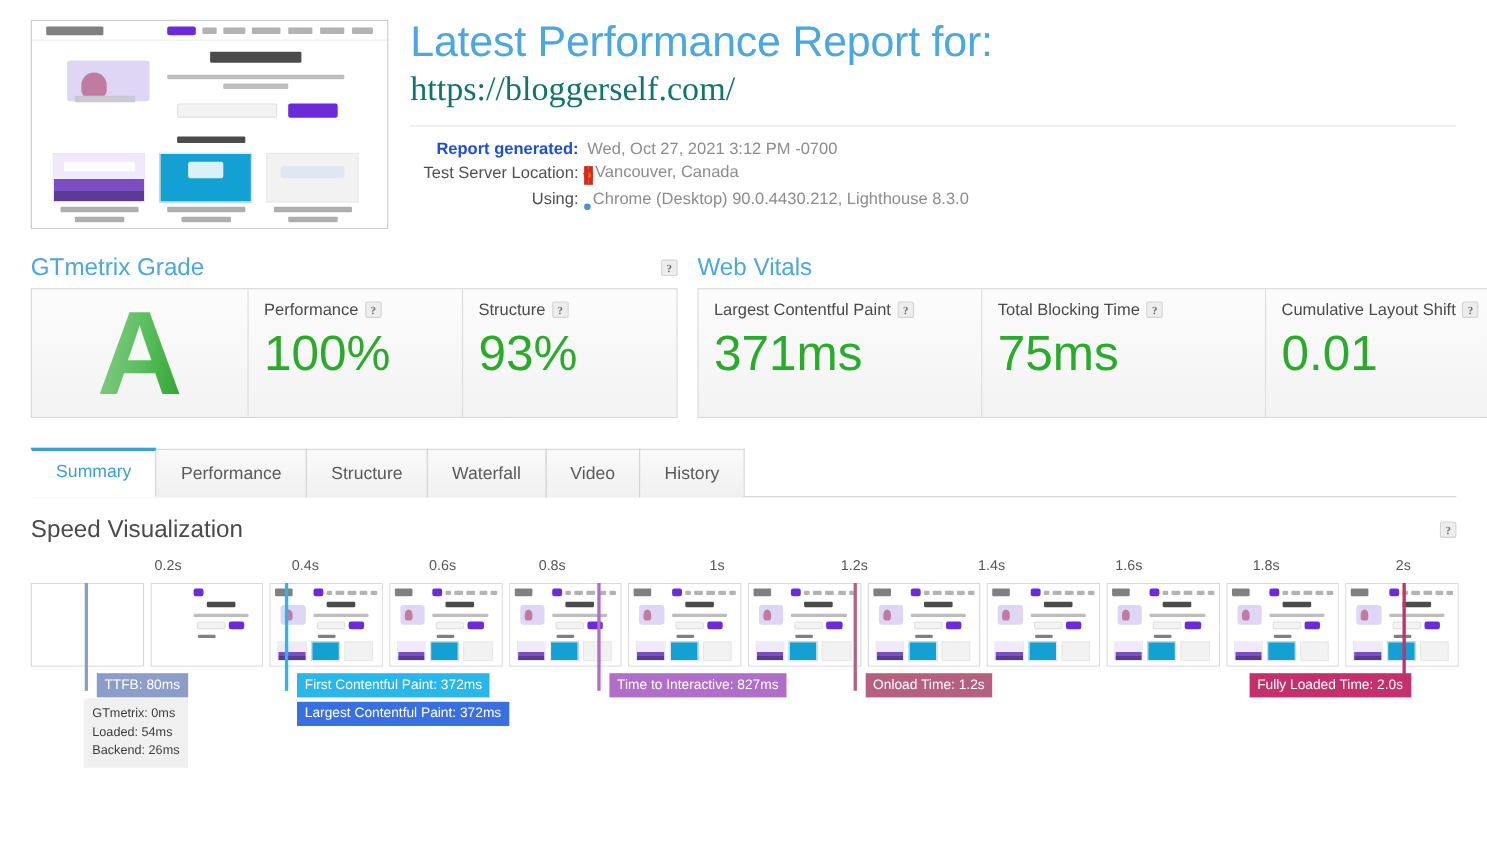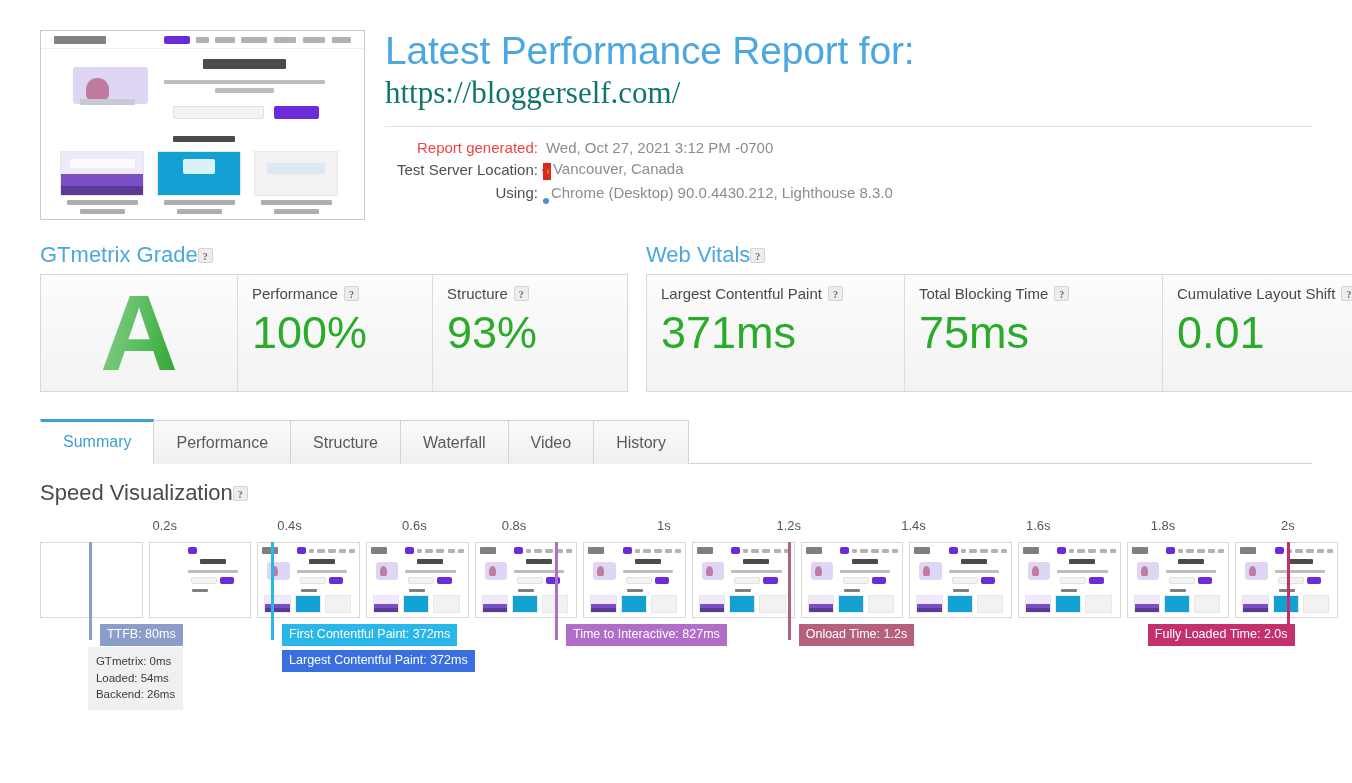--- a/index.html
+++ b/index.html
@@ -13,21 +13,21 @@
     font-family: "Liberation Sans", sans-serif;
     color: #444;
     overflow: hidden;
     position: relative;
   }
   .page {
     position: relative;
     width: 1352px;
     height: 783px;
     box-sizing: border-box;
-    padding: 16px;
+    padding: 4px;
   }
 
   
   .header {
     display: flex;
     align-items: flex-start;
     padding: 14px 24px 0 24px;
   }
   .site-thumb {
     width: 325px;
@@ -72,21 +72,21 @@
   .meta-table td {
     padding: 2px 0;
     vertical-align: middle;
     white-space: nowrap;
   }
   .meta-label {
     text-align: right;
     color: #4f4f4f;
     padding-right: 8px !important;
   }
-  .meta-label.bold { font-weight: normal; color: #ef4444; }
+  .meta-label.bold { font-weight: bold; color: #1d4ed8; }
   .meta-value { color: #8c8c8c; }
   .inline-ico {
     display: inline-block;
     vertical-align: -3px;
     margin-right: 5px;
   }
 
   
   .flag-ca {
     width: 17px; height: 12px;
@@ -130,20 +130,21 @@
   .score-block.grade { width: 588px; }
   .score-block.vitals { width: 775px; }
   .section-head {
     font-size: 22px;
     color: #4ba7e0;
     font-weight: normal;
     margin-bottom: 6px;
     display: flex;
     align-items: center;
     gap: 0;
+    justify-content: space-between;
   }
   .section-head.dark { color: #4a4a4a; }
   .help {
     display: inline-block;
     width: 15px; height: 15px;
     line-height: 15px;
     text-align: center;
     background: #ededed;
     border: 1px solid #d4d4d4;
     border-radius: 2px;

